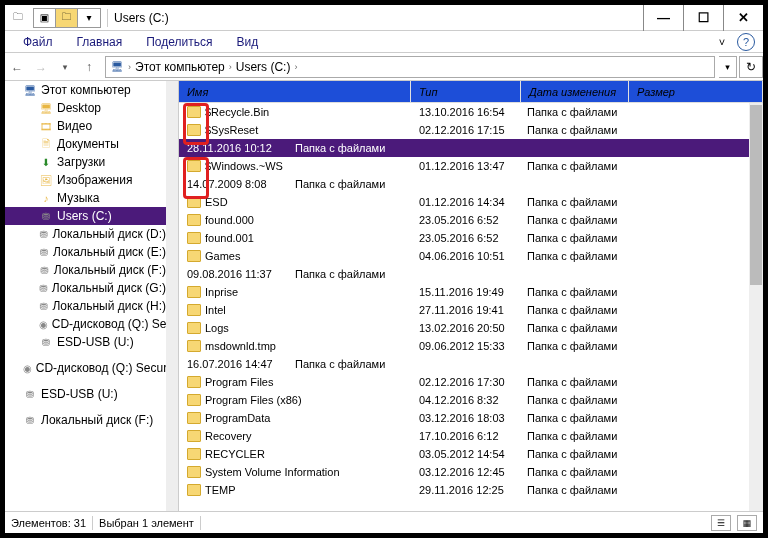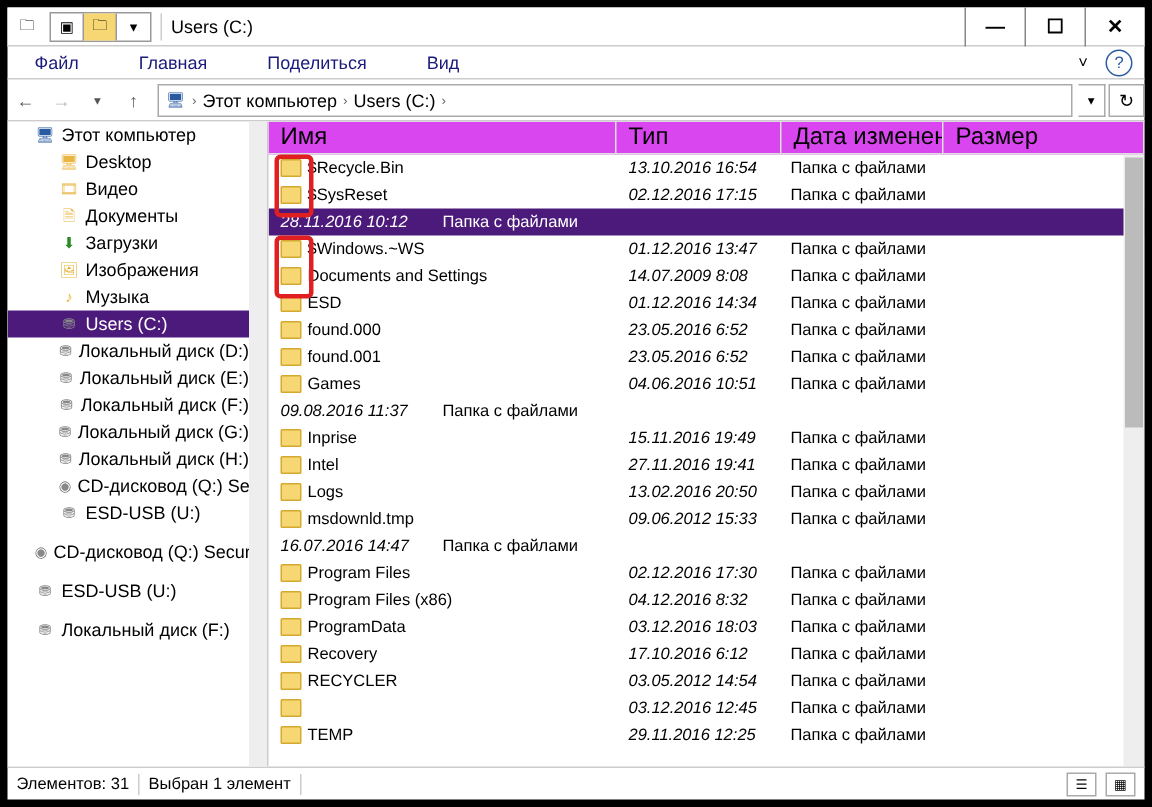--- a/index.html
+++ b/index.html
@@ -9,21 +9,21 @@
 .titlebar-icons { display: flex; align-items: center; gap: 2px; padding: 0 4px; }
 .titlebar-icons .ico { width: 18px; height: 18px; display: flex; align-items: center; justify-content: center; font-size: 10px; }
 .qat { display: flex; border: 1px solid #999; margin-left: 2px; }
 .qat .q { width: 22px; height: 18px; border-right: 1px solid #999; display: flex; align-items: center; justify-content: center; font-size: 10px; }
 .qat .q:last-child { border-right: none; }
 .title-sep { width: 1px; height: 18px; background: #ccc; margin: 0 6px; }
 .title-text { flex: 0 0 auto; }
 .title-spacer { flex: 1; }
 .win-controls { display: flex; }
 .win-controls .wc { width: 40px; height: 26px; display: flex; align-items: center; justify-content: center; border-left: 1px solid #888; font-size: 13px; font-weight: bold; }
-.ribbon-tabs { height: 22px; display: flex; align-items: center; font-size: 12px; border-bottom: 1px solid #ccc; padding-left: 6px; gap: 16px; }
+.ribbon-tabs { height: 22px; display: flex; align-items: center; font-size: 12px; border-bottom: 1px solid #ccc; padding-left: 6px; }
 .ribbon-tabs .tab { padding: 3px 12px; color: #1a1a7a; }
 .ribbon-tabs .tab.first { color: #1a1a7a; }
 .ribbon-spacer { flex: 1; }
 .ribbon-right { display: flex; align-items: center; gap: 6px; padding-right: 8px; }
 .ribbon-right .rc { width: 18px; height: 18px; display: flex; align-items: center; justify-content: center; font-size: 11px; border: 1px solid transparent; }
 .addrrow { height: 28px; display: flex; align-items: center; border-bottom: 1px solid #ccc; font-size: 12px; }
 .navbtn { width: 24px; height: 24px; display: flex; align-items: center; justify-content: center; color: #555; }
 .addrbar { flex: 1; height: 22px; border: 1px solid #aaa; display: flex; align-items: center; padding: 0 4px; gap: 4px; margin: 0 4px; }
 .addrbar .seg { display: flex; align-items: center; gap: 3px; }
 .addrbar .chev { color: #666; font-size: 9px; }
@@ -40,33 +40,33 @@
 .nav-item.indent1 { padding-left: 34px; }
 .nav-item.sel { background: #4b1a7a; color: #fff; }
 .nav-sep { height: 8px; }
 .nico { width: 14px; height: 14px; display: inline-flex; align-items: center; justify-content: center; font-size: 10px; }
 .nico.pc { color: #2a5aa0; }
 .nico.folder { color: #e8b642; }
 .nico.drive { color: #888; }
 .nico.cd { color: #888; }
 .nico.music { color: #e8b642; }
 .list { flex: 1; display: flex; flex-direction: column; overflow: hidden; position: relative; }
-.list-header { height: 22px; display: flex; align-items: center; font-size: 16px; border-bottom: 1px solid #ddd; background: #d946ef; }
+.list-header { height: 22px; display: flex; align-items: center; font-size: 11px; border-bottom: 1px solid #ddd; background: #1d4ed8; font-style: italic; }
 .col { padding: 0 8px; border-right: 1px solid #e0e0e0; height: 100%; display: flex; align-items: center; overflow: hidden; white-space: nowrap; }
 .col-name { width: 232px; }
 .col-date { width: 108px; }
 .col-type { width: 110px; }
 .col-size { flex: 1; }
 .list-body { flex: 1; overflow: hidden; position: relative; }
 .list-scroll { position: absolute; right: 0; top: 0; bottom: 0; width: 14px; background: #eee; }
 .list-scroll .thumb { position: absolute; left: 1px; right: 1px; top: 2px; height: 180px; background: #bbb; }
 .row { height: 18px; display: flex; align-items: center; font-size: 11px; }
 .row .cell { padding: 0 8px; overflow: hidden; white-space: nowrap; }
 .row .c-name { width: 232px; display: flex; align-items: center; gap: 4px; }
-.row .c-date { width: 108px; font-style: italic; }
+.row .c-date { width: 108px; }
 .row .c-type { width: 110px; }
 .row.sel { background: #4b1a7a; color: #fff; }
 .fico { width: 14px; height: 12px; display: inline-block; background: #f7d774; border: 1px solid #d4a92e; border-radius: 1px; flex-shrink: 0; }
 .row.sel .fico { background: #f7d774; }
 .red-box { position: absolute; border: 3px solid #e02020; border-radius: 4px; pointer-events: none; z-index: 40; }
 .statusbar { height: 22px; border-top: 1px solid #ccc; display: flex; align-items: center; font-size: 11px; padding: 0 6px; gap: 6px; }
 .statusbar .sep { width: 1px; height: 14px; background: #ccc; }
 .statusbar .spacer { flex: 1; }
 .view-btn { width: 20px; height: 16px; border: 1px solid #aaa; display: flex; align-items: center; justify-content: center; font-size: 9px; }
 </style>
@@ -238,24 +238,20 @@
           </div>
           <div class="row">
             <div class="cell c-name">
               <span class="fico"></span>
               <span>$Windows.~WS</span>
             </div>
             <div class="cell c-date">01.12.2016 13:47</div>
             <div class="cell c-type">Папка с файлами</div>
           </div>
           <div class="row">
-            <div class="cell c-name">
-              <span class="fico"></span>
-              <span>Documents and Settings</span>
-            </div>
             <div class="cell c-date">14.07.2009 8:08</div>
             <div class="cell c-type">Папка с файлами</div>
           </div>
           <div class="row">
             <div class="cell c-name">
               <span class="fico"></span>
               <span>ESD</span>
             </div>
             <div class="cell c-date">01.12.2016 14:34</div>
             <div class="cell c-type">Папка с файлами</div>
@@ -360,20 +356,21 @@
             <div class="cell c-name">
               <span class="fico"></span>
               <span>RECYCLER</span>
             </div>
             <div class="cell c-date">03.05.2012 14:54</div>
             <div class="cell c-type">Папка с файлами</div>
           </div>
           <div class="row">
             <div class="cell c-name">
               <span class="fico"></span>
+              <span>System Volume Information</span>
             </div>
             <div class="cell c-date">03.12.2016 12:45</div>
             <div class="cell c-type">Папка с файлами</div>
           </div>
           <div class="row">
             <div class="cell c-name">
               <span class="fico"></span>
               <span>TEMP</span>
             </div>
             <div class="cell c-date">29.11.2016 12:25</div>

